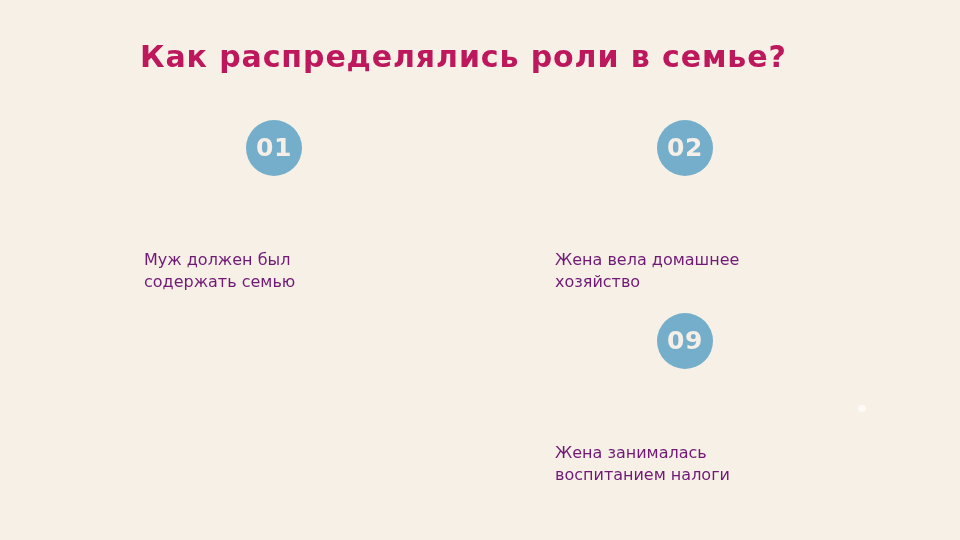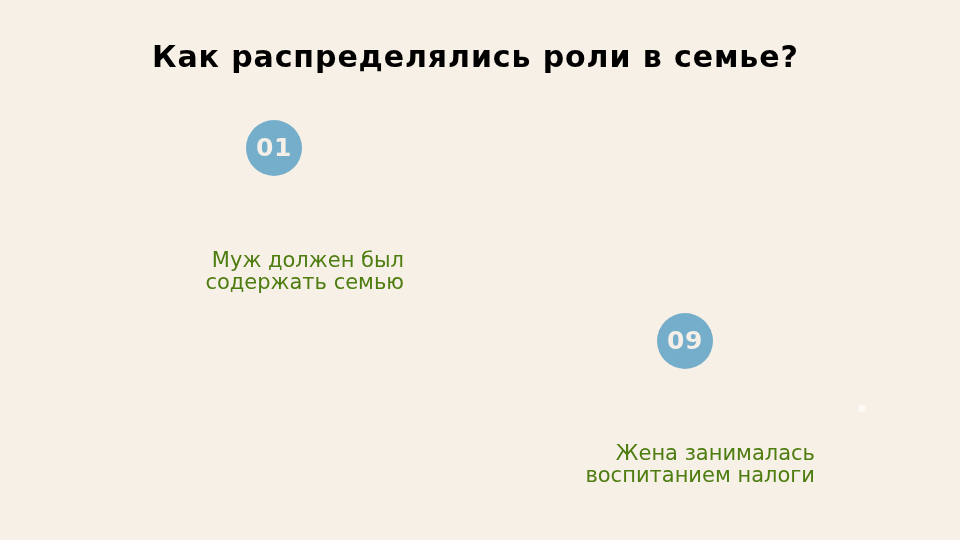--- a/index.html
+++ b/index.html
@@ -21,28 +21,28 @@
     position: relative;
     width: 960px;
     height: 540px;
     background: #f7f0e6;
     box-sizing: border-box;
   }
 
   
   .slide-title {
     position: absolute;
-    left: 152px;
+    left: 140px;
     top: 38px;
     width: 680px;
     font-size: 30px;
     font-weight: bold;
     letter-spacing: 0.9px;
     line-height: 38px;
-    color: #000000;
+    color: #be185d;
     white-space: nowrap;
     font-family: "DejaVu Sans", "Liberation Sans", sans-serif;
   }
 
   
   .items {
     position: absolute;
     left: 0;
     top: 120px;
     width: 956px;
@@ -78,24 +78,24 @@
     color: #f5efe7;
     letter-spacing: 0.5px;
     line-height: 1;
     font-family: "DejaVu Sans", "Liberation Sans", sans-serif;
     display: block;
     transform: translateY(-1px);
   }
 
   .item-text {
     margin-top: 73px;
-    font-size: 21px;
+    font-size: 16px;
     line-height: 22px;
-    color: #4d7c0f;
-    text-align: right;
+    color: #701a75;
+    text-align: left;
     padding: 0 20px;
     box-sizing: border-box;
     font-family: "DejaVu Sans", "Liberation Sans", sans-serif;
     white-space: pre-line;
   }
 
   
   .item.row-bottom .item-text { margin-top: 73px; }
 
   
@@ -120,20 +120,27 @@
   <div class="items">
 
     <div class="item col-left row-top">
       <div class="badge">
         <span class="badge-number">01</span>
       </div>
       <div class="item-text">Муж должен был
 содержать семью</div>
     </div>
 
+    <div class="item col-right row-top">
+      <div class="badge">
+        <span class="badge-number">02</span>
+      </div>
+      <div class="item-text">Жена вела домашнее
+хозяйство</div>
+    </div>
 
     <div class="item col-left row-bottom">
     </div>
 
     <div class="item col-right row-bottom">
       <div class="badge">
         <span class="badge-number">09</span>
       </div>
       <div class="item-text">Жена занималась
 воспитанием налоги</div>

